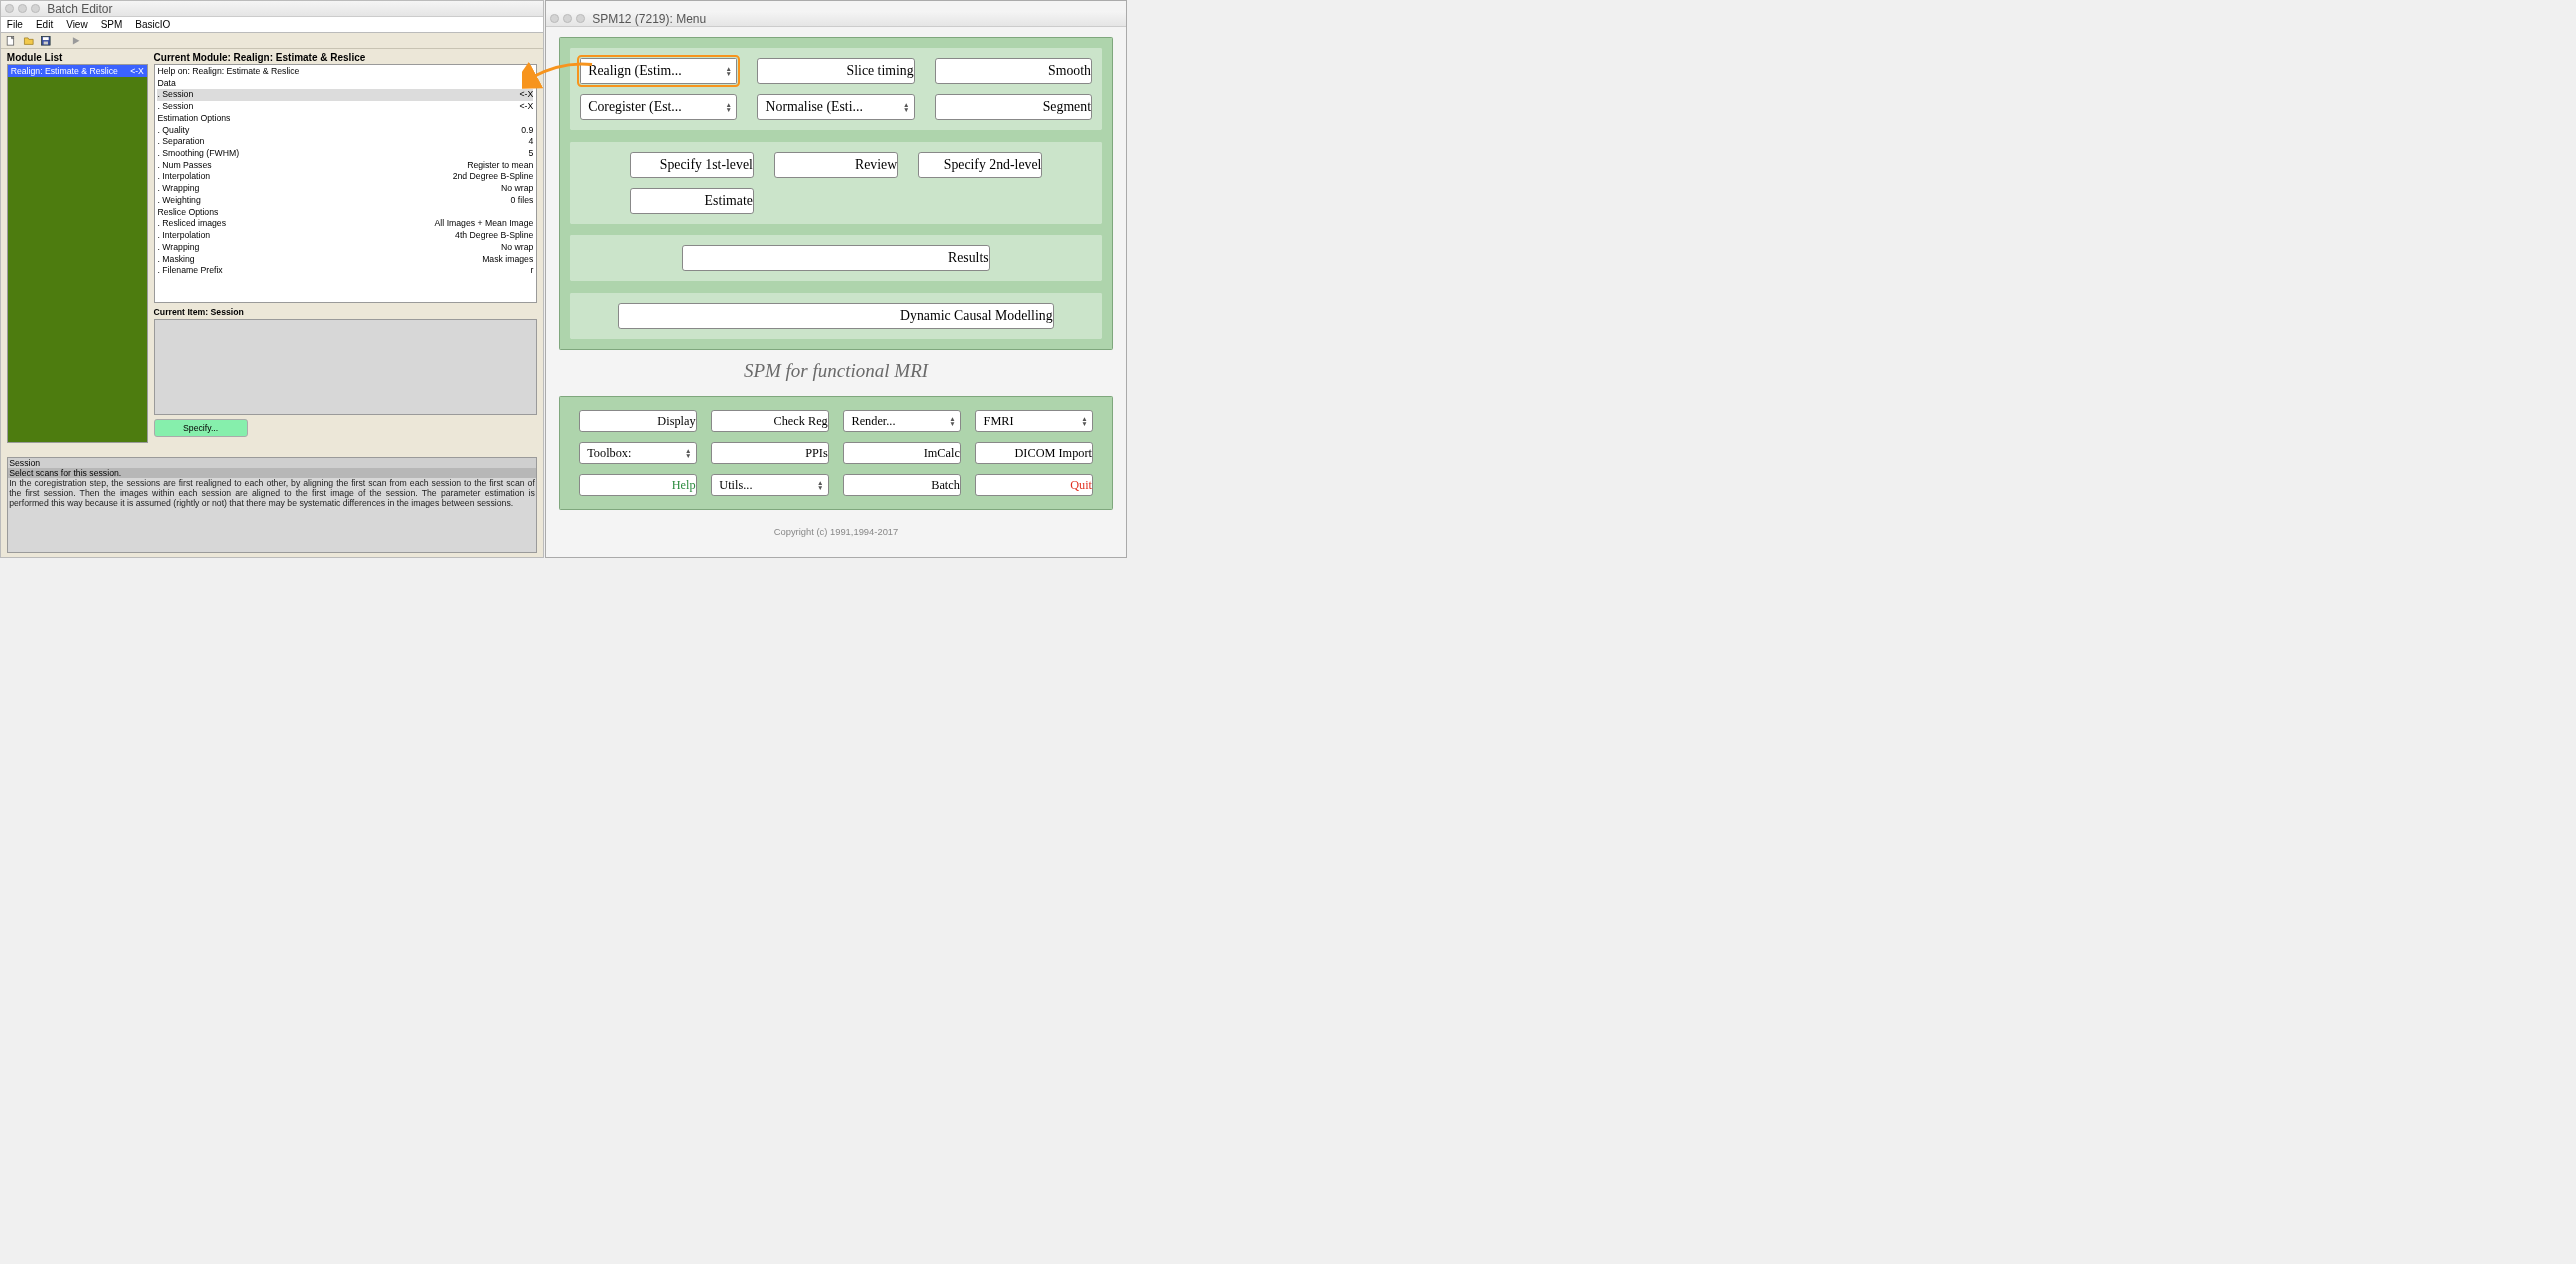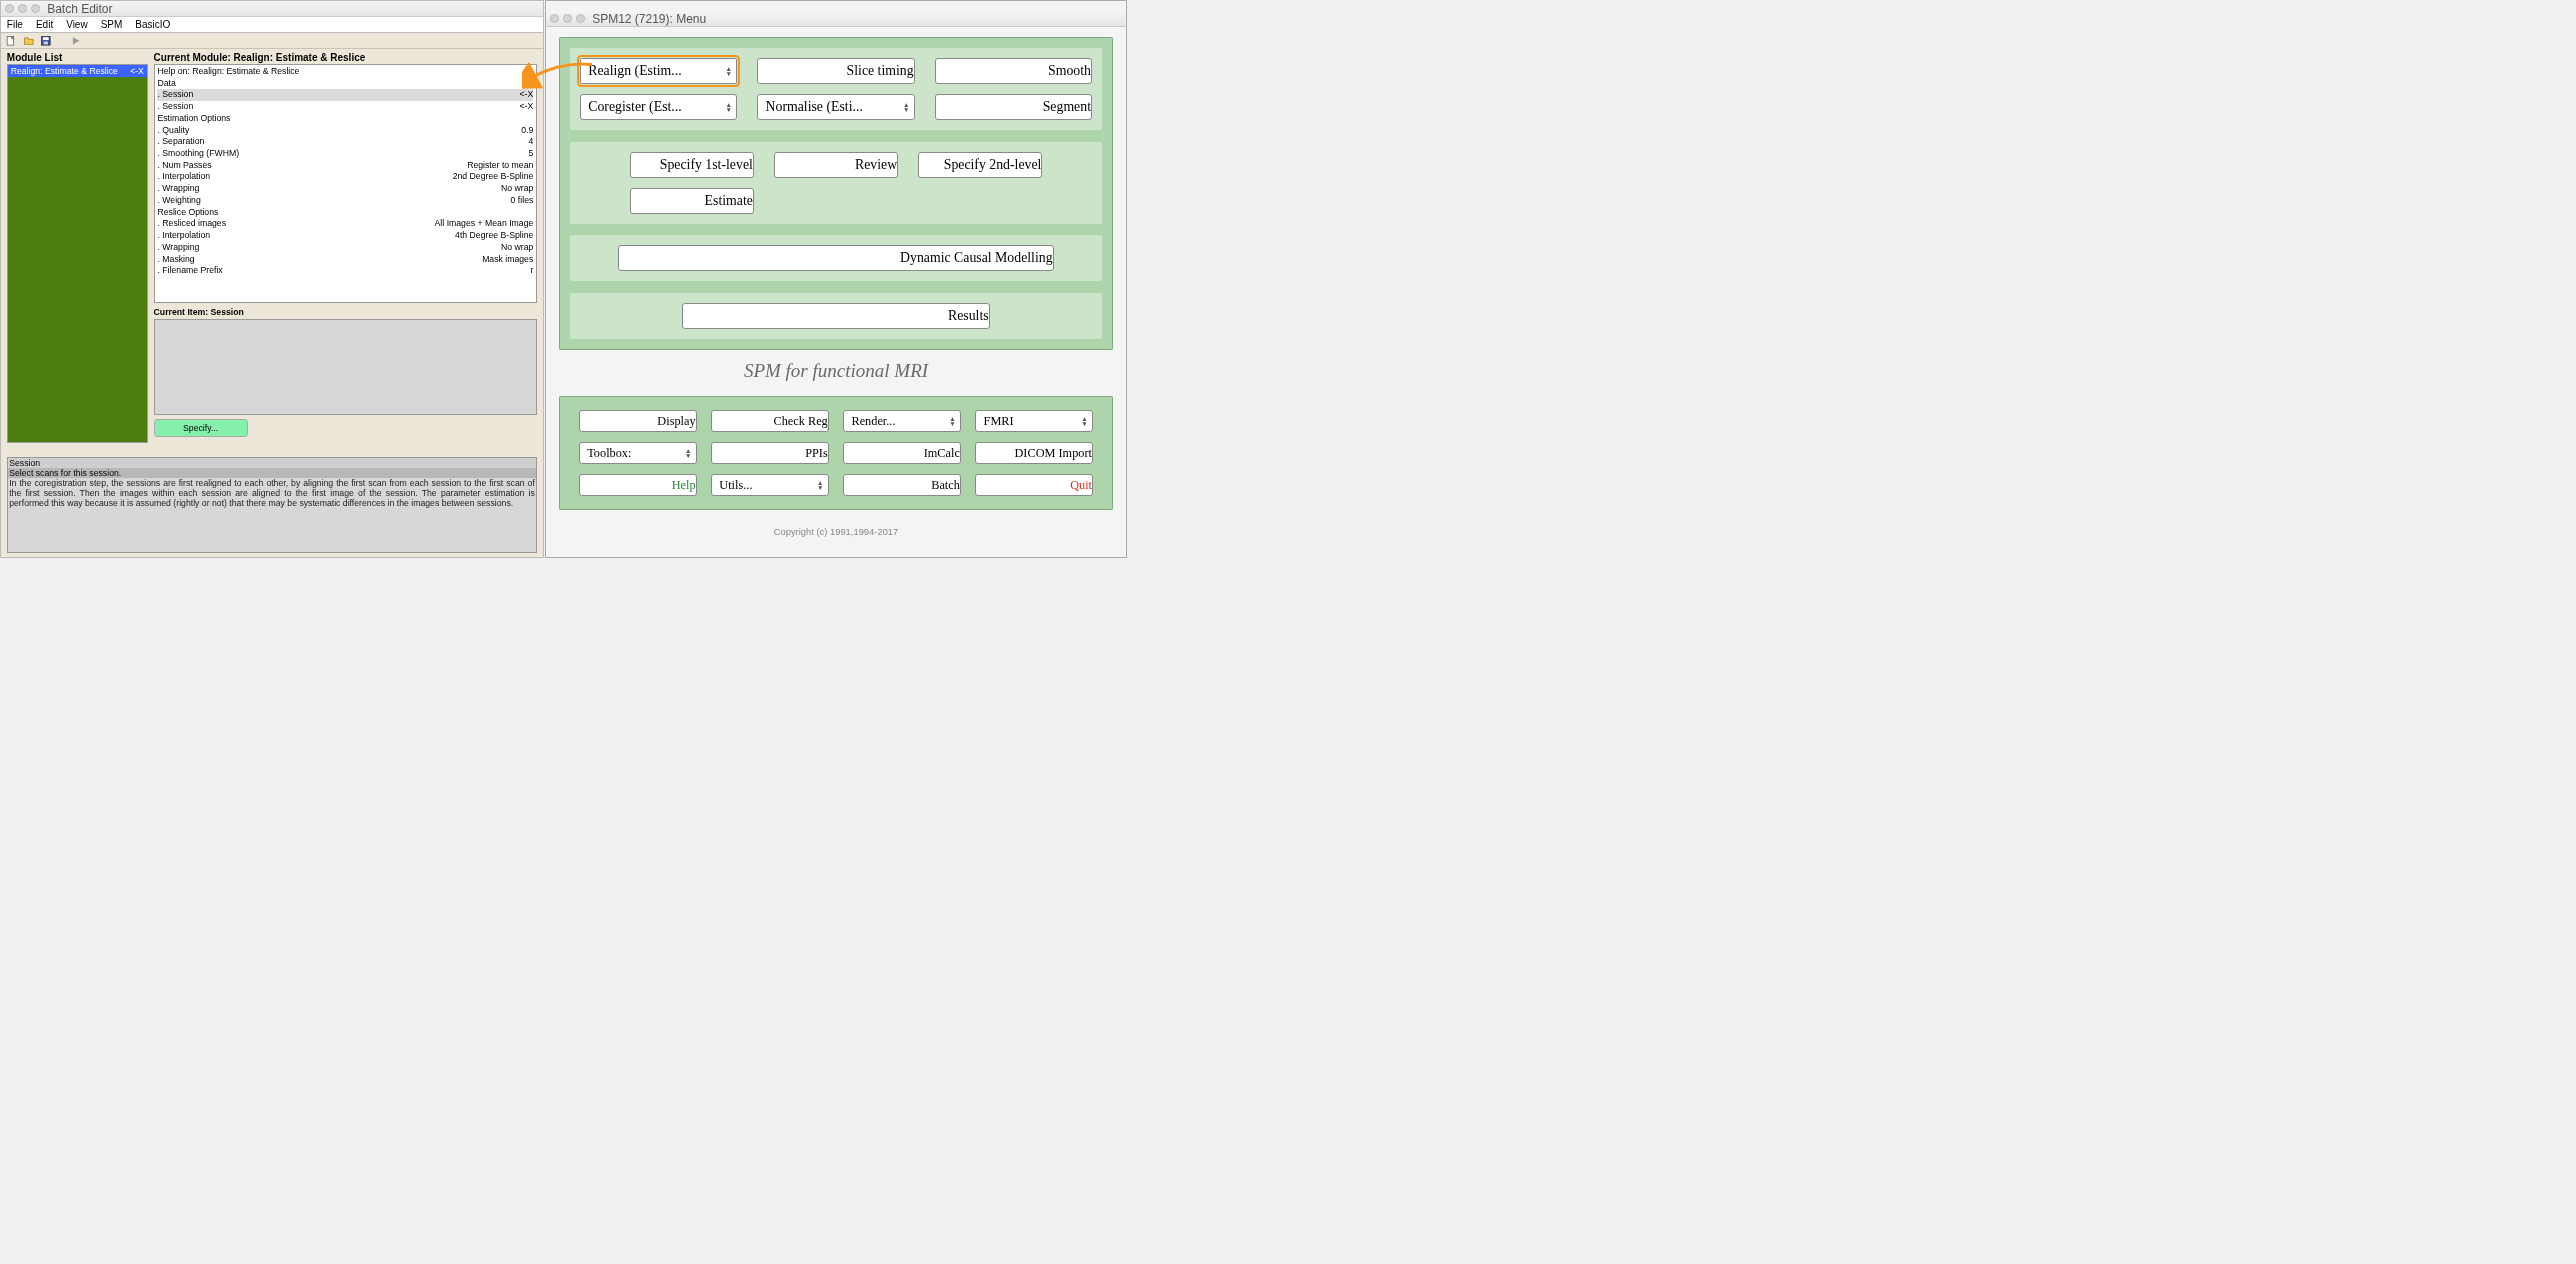--- a/index.html
+++ b/index.html
@@ -353,30 +353,30 @@
               <span>Specify 2nd-level</span>
             </div>
           <div class="btn-white">
               <span>Estimate</span>
             </div>
         </div>
       </div>
 
       <div class="subpanel">
         <div class="grid1">
+          <div class="btn-white" style="width:60%">
+              <span>Results</span>
+            </div>
+        </div>
+      </div>
+
+      <div class="subpanel">
+        <div class="grid1">
           <div class="btn-white" style="width:85%">
               <span>Dynamic Causal Modelling</span>
-            </div>
-        </div>
-      </div>
-
-      <div class="subpanel">
-        <div class="grid1">
-          <div class="btn-white" style="width:60%">
-              <span>Results</span>
             </div>
         </div>
       </div>
     </div>
 
     <div class="center-title">SPM for functional MRI</div>
 
     <div class="panel" style="padding:13px 19px;">
       <div class="grid4">
         <div class="btn-white small">

